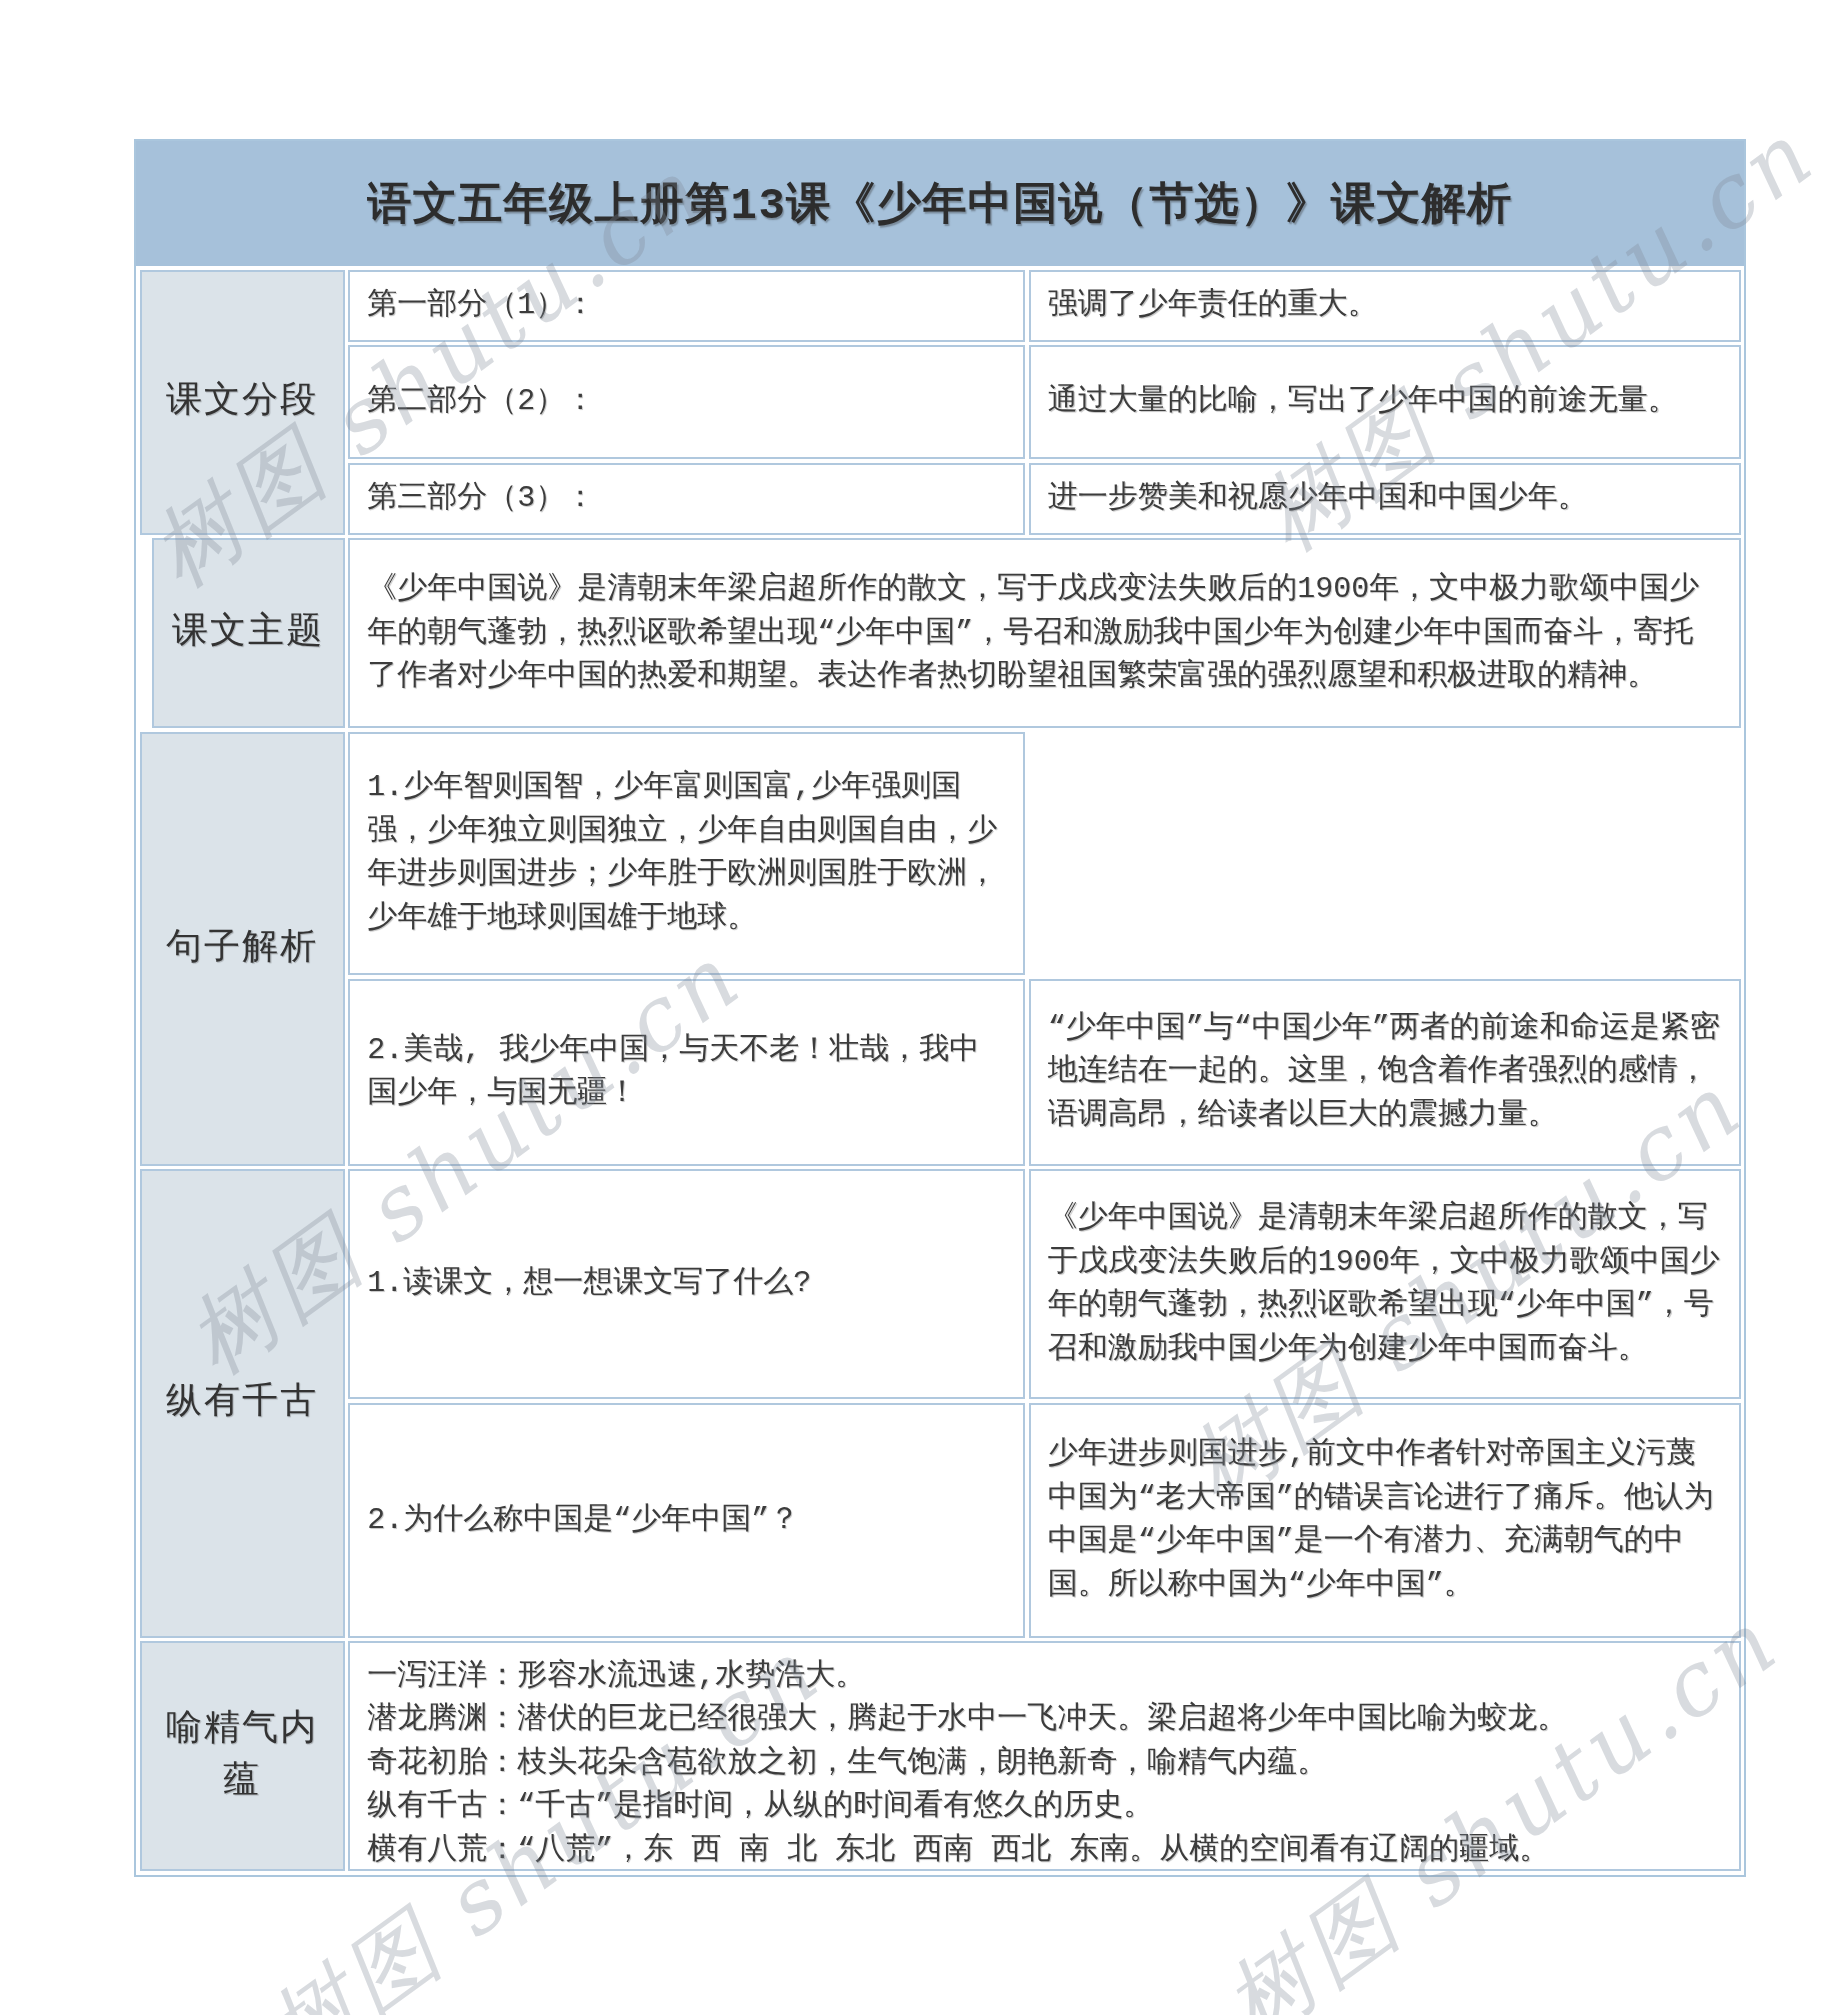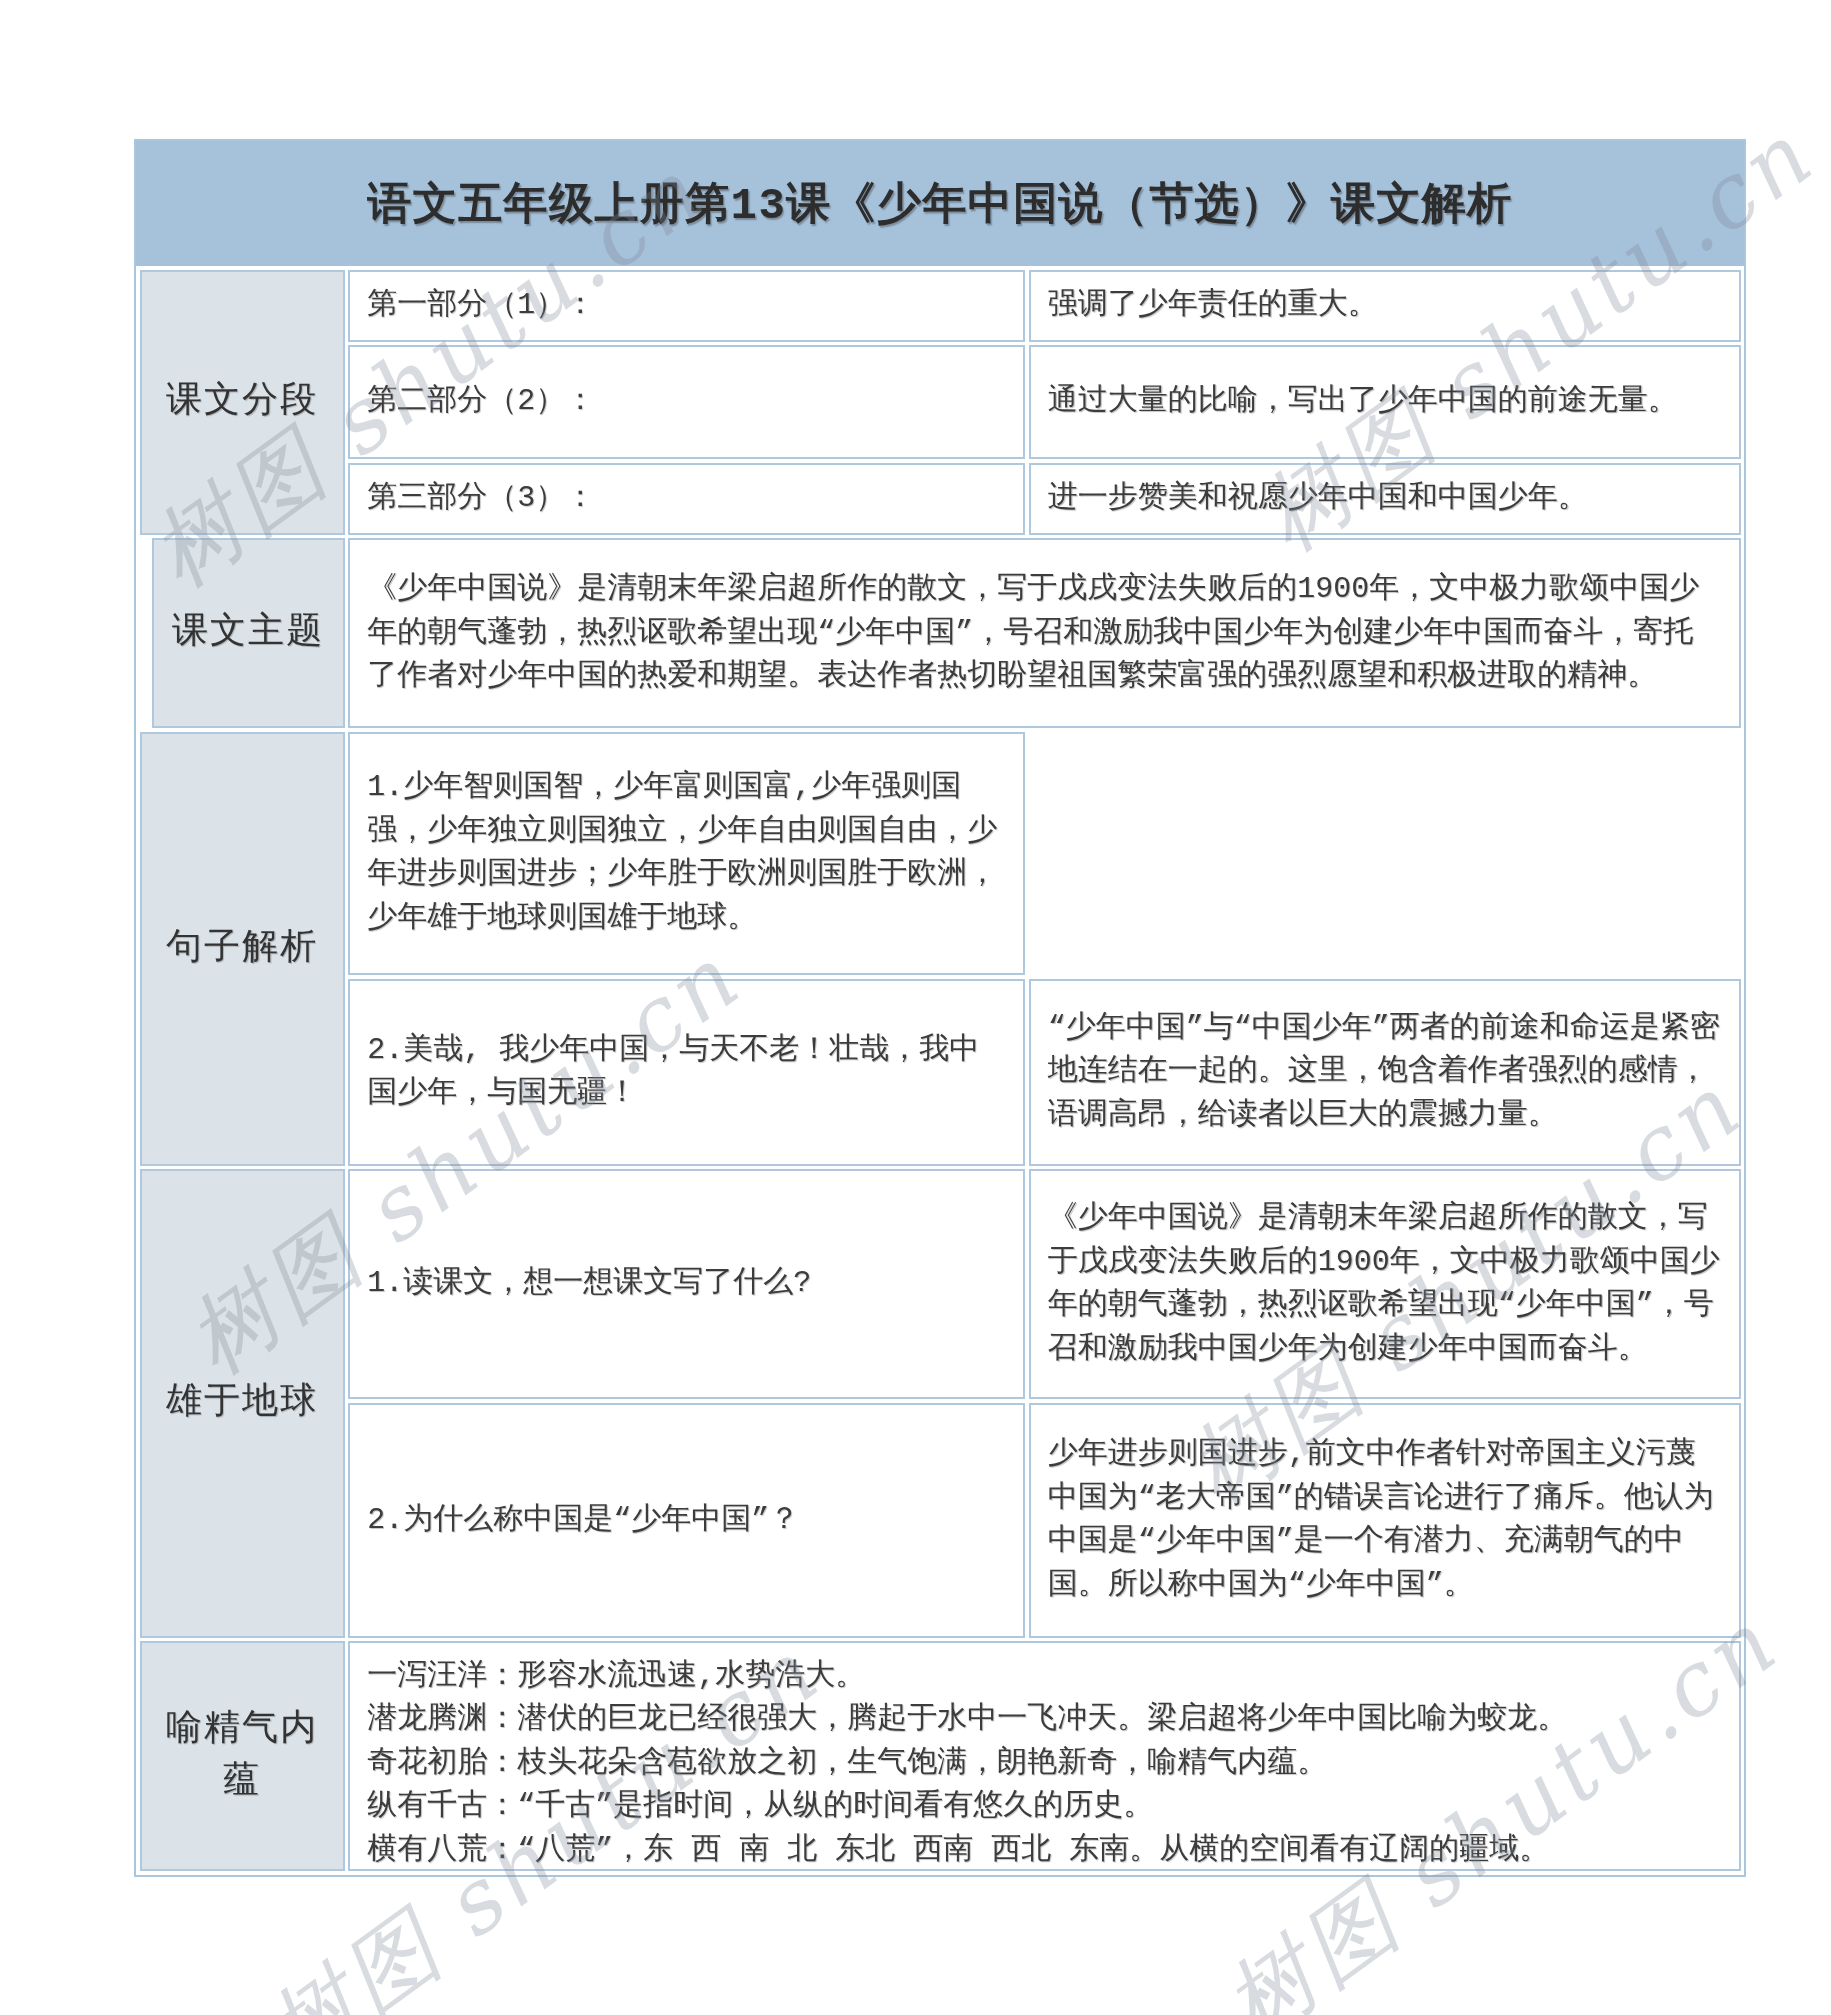--- a/index.html
+++ b/index.html
@@ -97,21 +97,21 @@
       <div class="cell ccell g-r3c3">进一步赞美和祝愿少年中国和中国少年。</div>
 
       <div class="cell hcell g-zt-h">课文主题</div>
       <div class="cell ccell g-zt-c">《少年中国说》是清朝末年梁启超所作的散文，写于戊戌变法失败后的1900年，文中极力歌颂中国少年的朝气蓬勃，热烈讴歌希望出现“少年中国”，号召和激励我中国少年为创建少年中国而奋斗，寄托了作者对少年中国的热爱和期望。表达作者热切盼望祖国繁荣富强的强烈愿望和积极进取的精神。</div>
 
       <div class="cell hcell g-jz-h">句子解析</div>
       <div class="cell ccell g-r5c2">1.少年智则国智，少年富则国富,少年强则国强，少年独立则国独立，少年自由则国自由，少年进步则国进步；少年胜于欧洲则国胜于欧洲，少年雄于地球则国雄于地球。</div>
       <div class="cell ccell g-r6c2">2.美哉, 我少年中国，与天不老！壮哉，我中国少年，与国无疆！</div>
       <div class="cell ccell g-r6c3">“少年中国”与“中国少年”两者的前途和命运是紧密地连结在一起的。这里，饱含着作者强烈的感情，语调高昂，给读者以巨大的震撼力量。</div>
 
-      <div class="cell hcell g-wt-h">雄于地球</div>
+      <div class="cell hcell g-wt-h">纵有千古</div>
       <div class="cell ccell g-r7c2">1.读课文，想一想课文写了什么?</div>
       <div class="cell ccell g-r7c3">《少年中国说》是清朝末年梁启超所作的散文，写于戊戌变法失败后的1900年，文中极力歌颂中国少年的朝气蓬勃，热烈讴歌希望出现“少年中国”，号召和激励我中国少年为创建少年中国而奋斗。</div>
       <div class="cell ccell g-r8c2">2.为什么称中国是“少年中国”？</div>
       <div class="cell ccell g-r8c3">少年进步则国进步,前文中作者针对帝国主义污蔑中国为“老大帝国”的错误言论进行了痛斥。他认为中国是“少年中国”是一个有潜力、充满朝气的中国。所以称中国为“少年中国”。</div>
 
       <div class="cell hcell g-cy-h">喻精气内蕴</div>
       <div class="cell ccell g-cy-c lines">
         <span class="ln">一泻汪洋：形容水流迅速,水势浩大。</span>
         <span class="ln">潜龙腾渊：潜伏的巨龙已经很强大，腾起于水中一飞冲天。梁启超将少年中国比喻为蛟龙。</span>
         <span class="ln">奇花初胎：枝头花朵含苞欲放之初，生气饱满，朗艳新奇，喻精气内蕴。</span>

